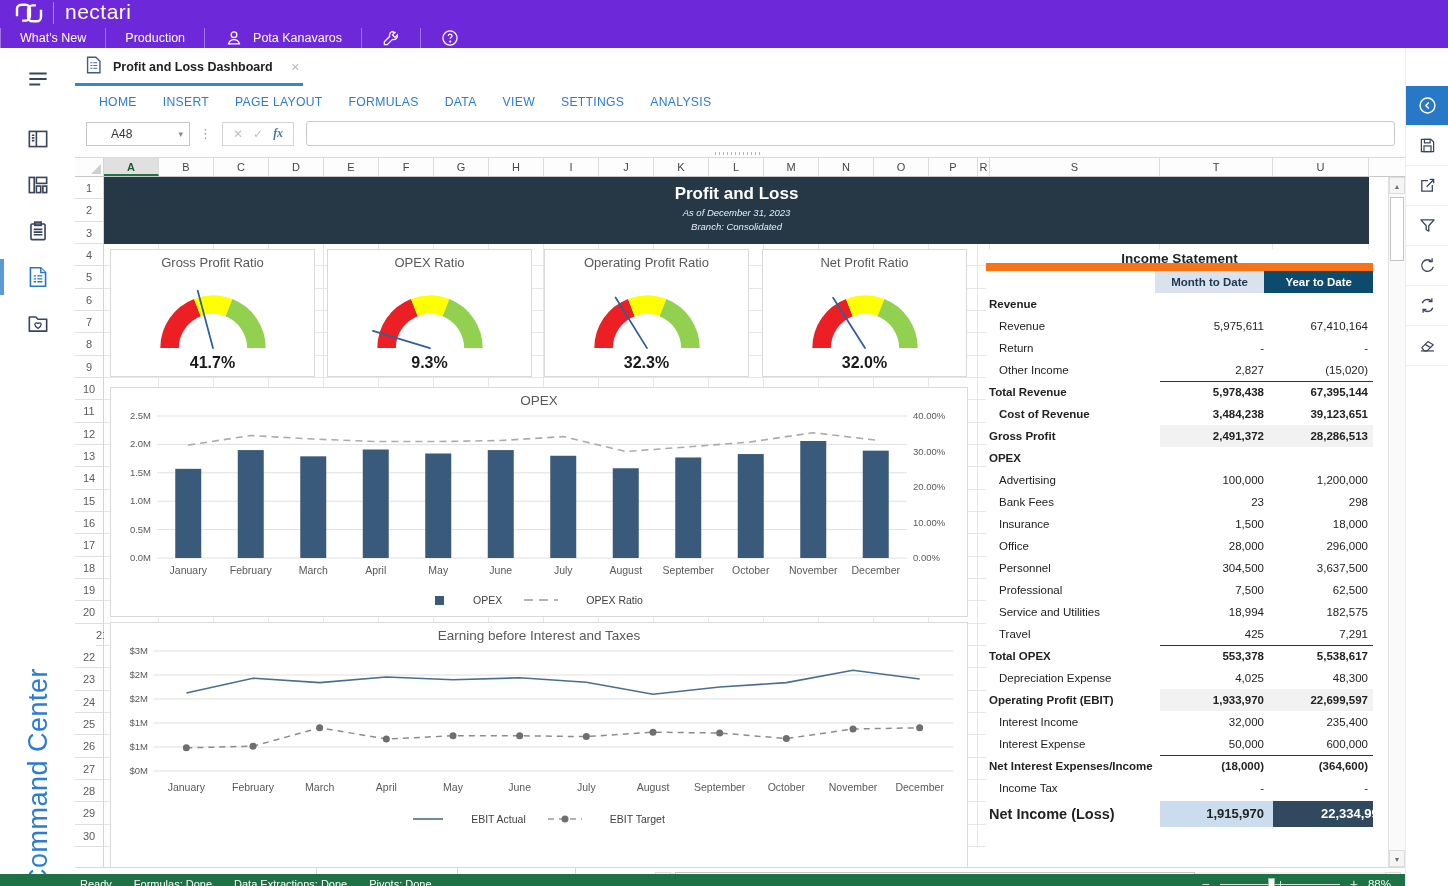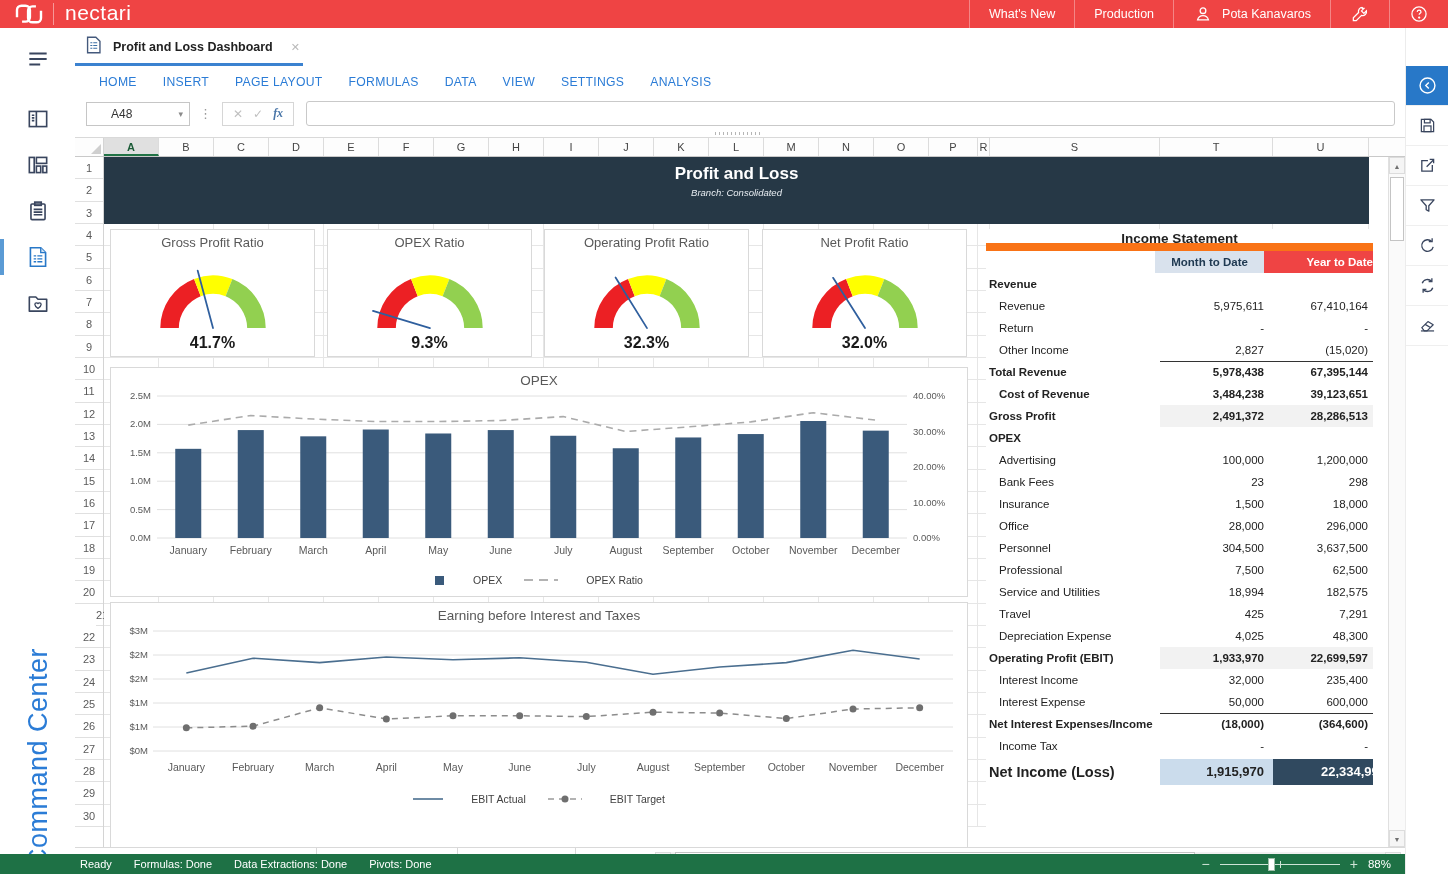--- a/index.html
+++ b/index.html
@@ -1,21 +1,21 @@
 <!DOCTYPE html>
 <html><head>
 <meta charset="utf-8">
 <style>
   * { box-sizing: border-box; margin: 0; padding: 0; }
   html,body { width:1448px; height:886px; overflow:hidden; }
   body { font-family:"Liberation Sans","DejaVu Sans",sans-serif; background:#fff; color:#222; }
   .app { position:relative; width:1448px; height:886px; background:#fff; }
 
   
-  .topbar { height:28px; background:#ef4444; display:flex; align-items:stretch; justify-content:space-between; color:#fff; }
+  .topbar { height:48px; background:#6d28d9; display:flex; align-items:stretch; justify-content:space-between; color:#fff;flex-direction:column; }
   .brand { display:flex; align-items:center; padding-left:14px; }
   .logo-glyph svg { width:30px; height:24px; display:block; }
   .brand-divider { width:1px; height:22px; background:rgba(255,255,255,.45); margin:0 11px 0 9px; }
   .brand-name { font-size:21px; letter-spacing:.5px; font-weight:500; padding-bottom:2px; }
   .topbar-right { display:flex; align-items:stretch; }
   .topbar-item { display:flex; align-items:center; gap:9px; padding:0 19px; font-size:12.5px; border-left:1px solid rgba(255,255,255,.35); cursor:pointer; }
   .topbar-item .ticon svg { width:20px; height:20px; display:block; }
 
   
   .main { position:relative; display:flex; height:846px; }
@@ -87,21 +87,21 @@
   .legend { display:flex; justify-content:center; align-items:center; gap:22px; font-size:10.5px; color:#404040; height:24px; }
   .legend .sw { display:inline-flex; align-items:center; margin-right:6px; }
   svg text { font-family:"Liberation Sans","DejaVu Sans",sans-serif; }
 
   
   .income { position:absolute; left:882px; top:72px; width:387px; height:598px; background:#fff; font-size:11.5px; }
   .inc-title { font-weight:bold; font-size:13.5px; text-align:center; height:22px; line-height:20px; border-bottom:8px solid #f97316; }
   .inc-head { display:flex; height:22px; }
   .inc-head .lbl { width:174px; }
   .inc-head .h1 { width:113px; background:#D9E2ED; color:#203a52; font-weight:bold; text-align:center; line-height:22px; font-size:11.5px; }
-  .inc-head .h2 { width:112px; background:#ef4444; color:#fff; font-weight:bold; text-align:right; line-height:22px; font-size:11.5px; }
+  .inc-head .h2 { width:112px; background:#0c4a6e; color:#fff; font-weight:bold; text-align:center; line-height:22px; font-size:11.5px; }
   .inc-row { display:flex; height:22px; line-height:22px; }
   .inc-row .lbl { width:174px; padding-left:3px; white-space:nowrap; }
   .inc-row .v1 { width:113px; text-align:right; padding-right:9px; }
   .inc-row .v2 { width:100px; text-align:right; padding-right:5px; }
   .inc-row.item .lbl { padding-left:13px; }
   .inc-row.subtotal .lbl { padding-left:13px; font-weight:bold; }
   .inc-row.subtotal .v1,.inc-row.subtotal .v2 { font-weight:bold; }
   .inc-row.section .lbl { font-weight:bold; }
   .inc-row.total .lbl,.inc-row.total .v1,.inc-row.total .v2 { font-weight:bold; }
   .inc-row.tb .v1,.inc-row.tb .v2 { border-top:1.5px solid #333; line-height:20px; }
@@ -401,20 +401,21 @@
               <div class="gline-h" style="top: 557px;"></div>
               <div class="gline-h" style="top: 580px;"></div>
               <div class="gline-h" style="top: 602px;"></div>
               <div class="gline-h" style="top: 624px;"></div>
               <div class="gline-h" style="top: 647px;"></div>
               <div class="gline-h" style="top: 669px;"></div>
             </div>
 
           <div class="banner">
             <div class="banner-title">Profit and Loss</div>
+            <div class="banner-sub">As of December 31, 2023</div>
             <div class="banner-sub">Branch: Consolidated</div>
           </div>
 
           <div id="gauges">
               <div class="gauge-card" style="left: 6px;"><div class="gauge-title">Gross Profit Ratio</div><svg width="150" height="82" viewBox="0 0 150 84">
                   <path d="M 21 80 A 54 54 0 0 1 55.59534861568191 29.606949837769477 L 62.422911139793825 47.33783785781355 A 35 35 0 0 0 40 80 Z" fill="#EC2024"></path>
                   <path d="M 55.59534861568191 29.606949837769477 A 54 54 0 0 1 94.87872584497262 29.79206976203443 L 87.88435934396374 47.4578229939112 A 35 35 0 0 0 62.422911139793825 47.33783785781355 Z" fill="#FFFF00"></path>
                   <path d="M 94.87872584497262 29.79206976203443 A 54 54 0 0 1 129 80 L 110 80 A 35 35 0 0 0 87.88435934396374 47.4578229939112 Z" fill="#92D050"></path>
                   <line x1="75" y1="80" x2="59.27374931894235" y2="21.0620237918154" stroke="#2F5F9E" stroke-width="1.8" stroke-linecap="round"></line>
                 </svg><div class="gauge-value">41.7%</div></div>
@@ -640,20 +641,25 @@
                 <div class="inc-row item">
                   <div class="lbl">Service and Utilities</div>
                   <div class="v1">18,994</div>
                   <div class="v2">182,575</div>
                 </div>
                 <div class="inc-row item">
                   <div class="lbl">Travel</div>
                   <div class="v1">425</div>
                   <div class="v2">7,291</div>
                 </div>
+                <div class="inc-row total tb">
+                  <div class="lbl">Total OPEX</div>
+                  <div class="v1">553,378</div>
+                  <div class="v2">5,538,617</div>
+                </div>
                 <div class="inc-row item">
                   <div class="lbl">Depreciation Expense</div>
                   <div class="v1">4,025</div>
                   <div class="v2">48,300</div>
                 </div>
                 <div class="inc-row total hl">
                   <div class="lbl">Operating Profit (EBIT)</div>
                   <div class="v1">1,933,970</div>
                   <div class="v2">22,699,597</div>
                 </div>

